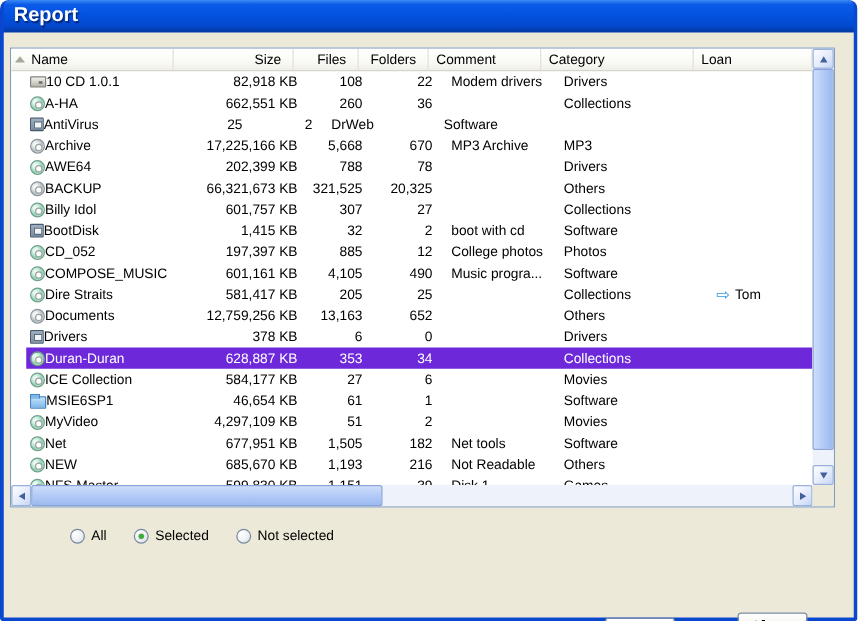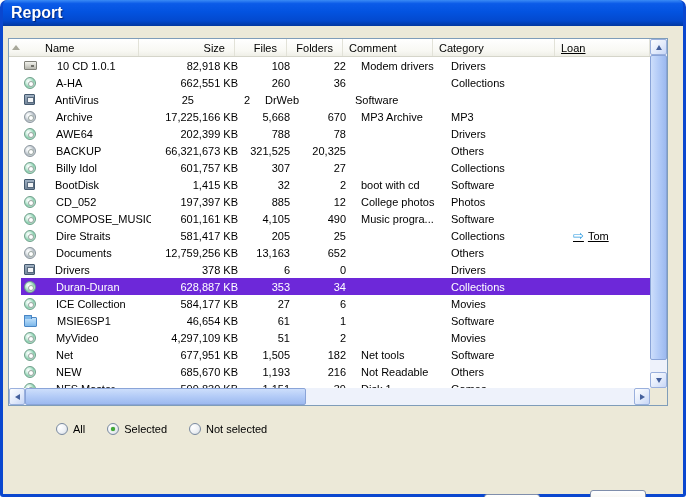--- a/index.html
+++ b/index.html
@@ -49,27 +49,27 @@
   .sort-tri {
     width: 0; height: 0; margin-right: 5px;
     border-left: 4px solid transparent; border-right: 4px solid transparent;
     border-bottom: 5px solid #a8a89a;
   }
 
   .tbody { }
   .trow { display: flex; height: 17px; align-items: center; font-size: 11px; color: #000; margin-left: 12px; }
   .trow.selected { background: #6d28d9; color: #fff; }
   .cell { padding: 0 6px; white-space: nowrap; overflow: hidden; height: 100%; display: flex; align-items: center; }
-  .c0 { width: 130px; padding-left: 3px; gap: 20px; }
+  .c0 { width: 130px; padding-left: 3px; gap: 0; }
   .c1 { width: 96px;  justify-content: flex-end; padding-right: 9px; }
   .c2 { width: 52px;  justify-content: flex-end; padding-right: 9px; }
   .c3 { width: 56px;  justify-content: flex-end; padding-right: 9px; }
   .c4 { width: 90px; }
   .c5 { width: 122px; }
-  .c6 { flex: 1; min-width: 80px; gap: 4px; text-decoration: underline; }
+  .c6 { flex: 1; min-width: 80px; gap: 4px; }
 
   
   .row-icon { flex: 0 0 auto; display: inline-block; }
   .icon-cd, .icon-cd-gray {
     width: 12px; height: 12px; border-radius: 50%;
     border: 1px solid #6f9f8a; position: relative;
     background: radial-gradient(circle at 35% 35%, #ffffff 0%, #d8f2e6 25%, #8fd2b2 55%, #b4e8cf 75%, #69b293 100%);
   }
   .icon-cd-gray { border-color: #8a949c; background: radial-gradient(circle at 35% 35%, #ffffff 0%, #e8ecef 25%, #b3bcc4 55%, #d2d9de 75%, #8d989f 100%); }
   .icon-cd::after, .icon-cd-gray::after {

